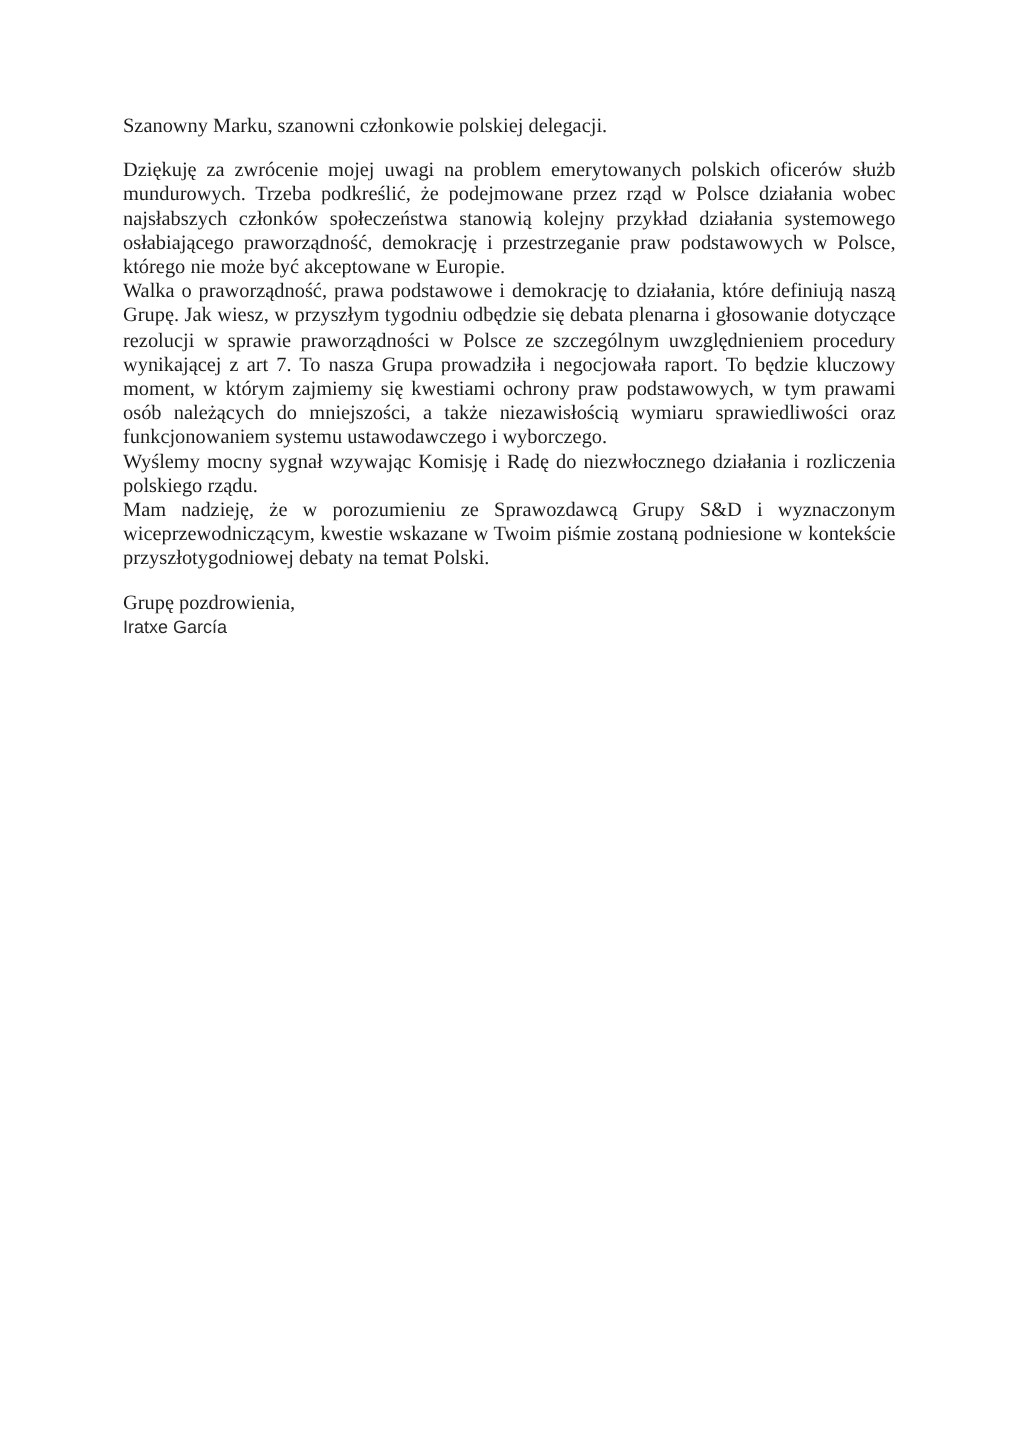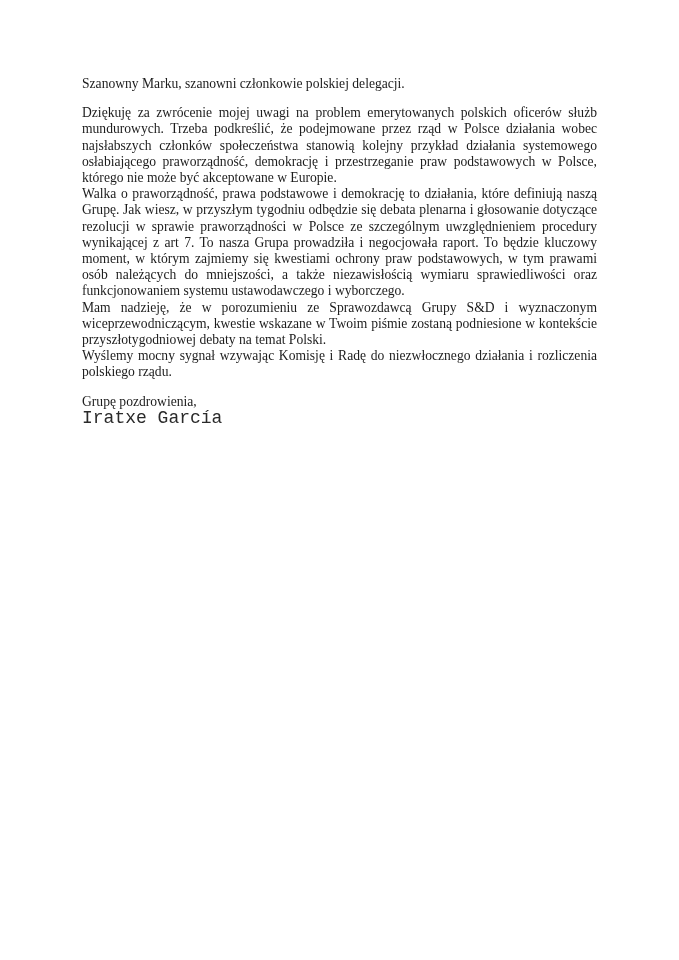--- a/index.html
+++ b/index.html
@@ -32,35 +32,35 @@
   }
   .para {
     text-align: justify;
   }
   .closing {
     text-align: left;
     margin-top: 13px !important;
   }
   .signature {
     text-align: left;
-    font-family: Liberation Mono, monospace;
-    font-size: 18px;
+    font-family: Liberation Sans, sans-serif;
+    font-size: 12px;
     color: #2a2a2a;
   }
 </style>
 </head>
 <body>
 
 <div class="page">
   <p class="salutation">Szanowny Marku, szanowni członkowie polskiej delegacji.</p>
 
   <p class="para">Dziękuję za zwrócenie mojej uwagi na problem emerytowanych polskich oficerów służb mundurowych. Trzeba podkreślić, że podejmowane przez rząd w Polsce działania wobec najsłabszych członków społeczeństwa stanowią kolejny przykład działania systemowego osłabiającego praworządność, demokrację i przestrzeganie praw podstawowych w Polsce, którego nie może być akceptowane w Europie.</p>
 
   <p class="para">Walka o praworządność, prawa podstawowe i demokrację to działania, które definiują naszą Grupę. Jak wiesz, w przyszłym tygodniu odbędzie się debata plenarna i głosowanie dotyczące rezolucji w sprawie praworządności w Polsce ze szczególnym uwzględnieniem procedury wynikającej z art 7. To nasza Grupa prowadziła i negocjowała raport. To będzie kluczowy moment, w którym zajmiemy się kwestiami ochrony praw podstawowych, w tym prawami osób należących do mniejszości, a także niezawisłością wymiaru sprawiedliwości oraz funkcjonowaniem systemu ustawodawczego i wyborczego.</p>
 
+  <p class="para">Wyślemy mocny sygnał wzywając Komisję i Radę do niezwłocznego działania i rozliczenia polskiego rządu.</p>
+
   <p class="para">Mam nadzieję, że w porozumieniu ze Sprawozdawcą Grupy S&amp;D i wyznaczonym wiceprzewodniczącym, kwestie wskazane w Twoim piśmie zostaną podniesione w kontekście przyszłotygodniowej debaty na temat Polski.</p>
-
-  <p class="para">Wyślemy mocny sygnał wzywając Komisję i Radę do niezwłocznego działania i rozliczenia polskiego rządu.</p>
 
   <p class="closing">Grupę pozdrowienia,</p>
 
   <p class="signature">Iratxe García</p>
 </div>
 
 </body></html>

